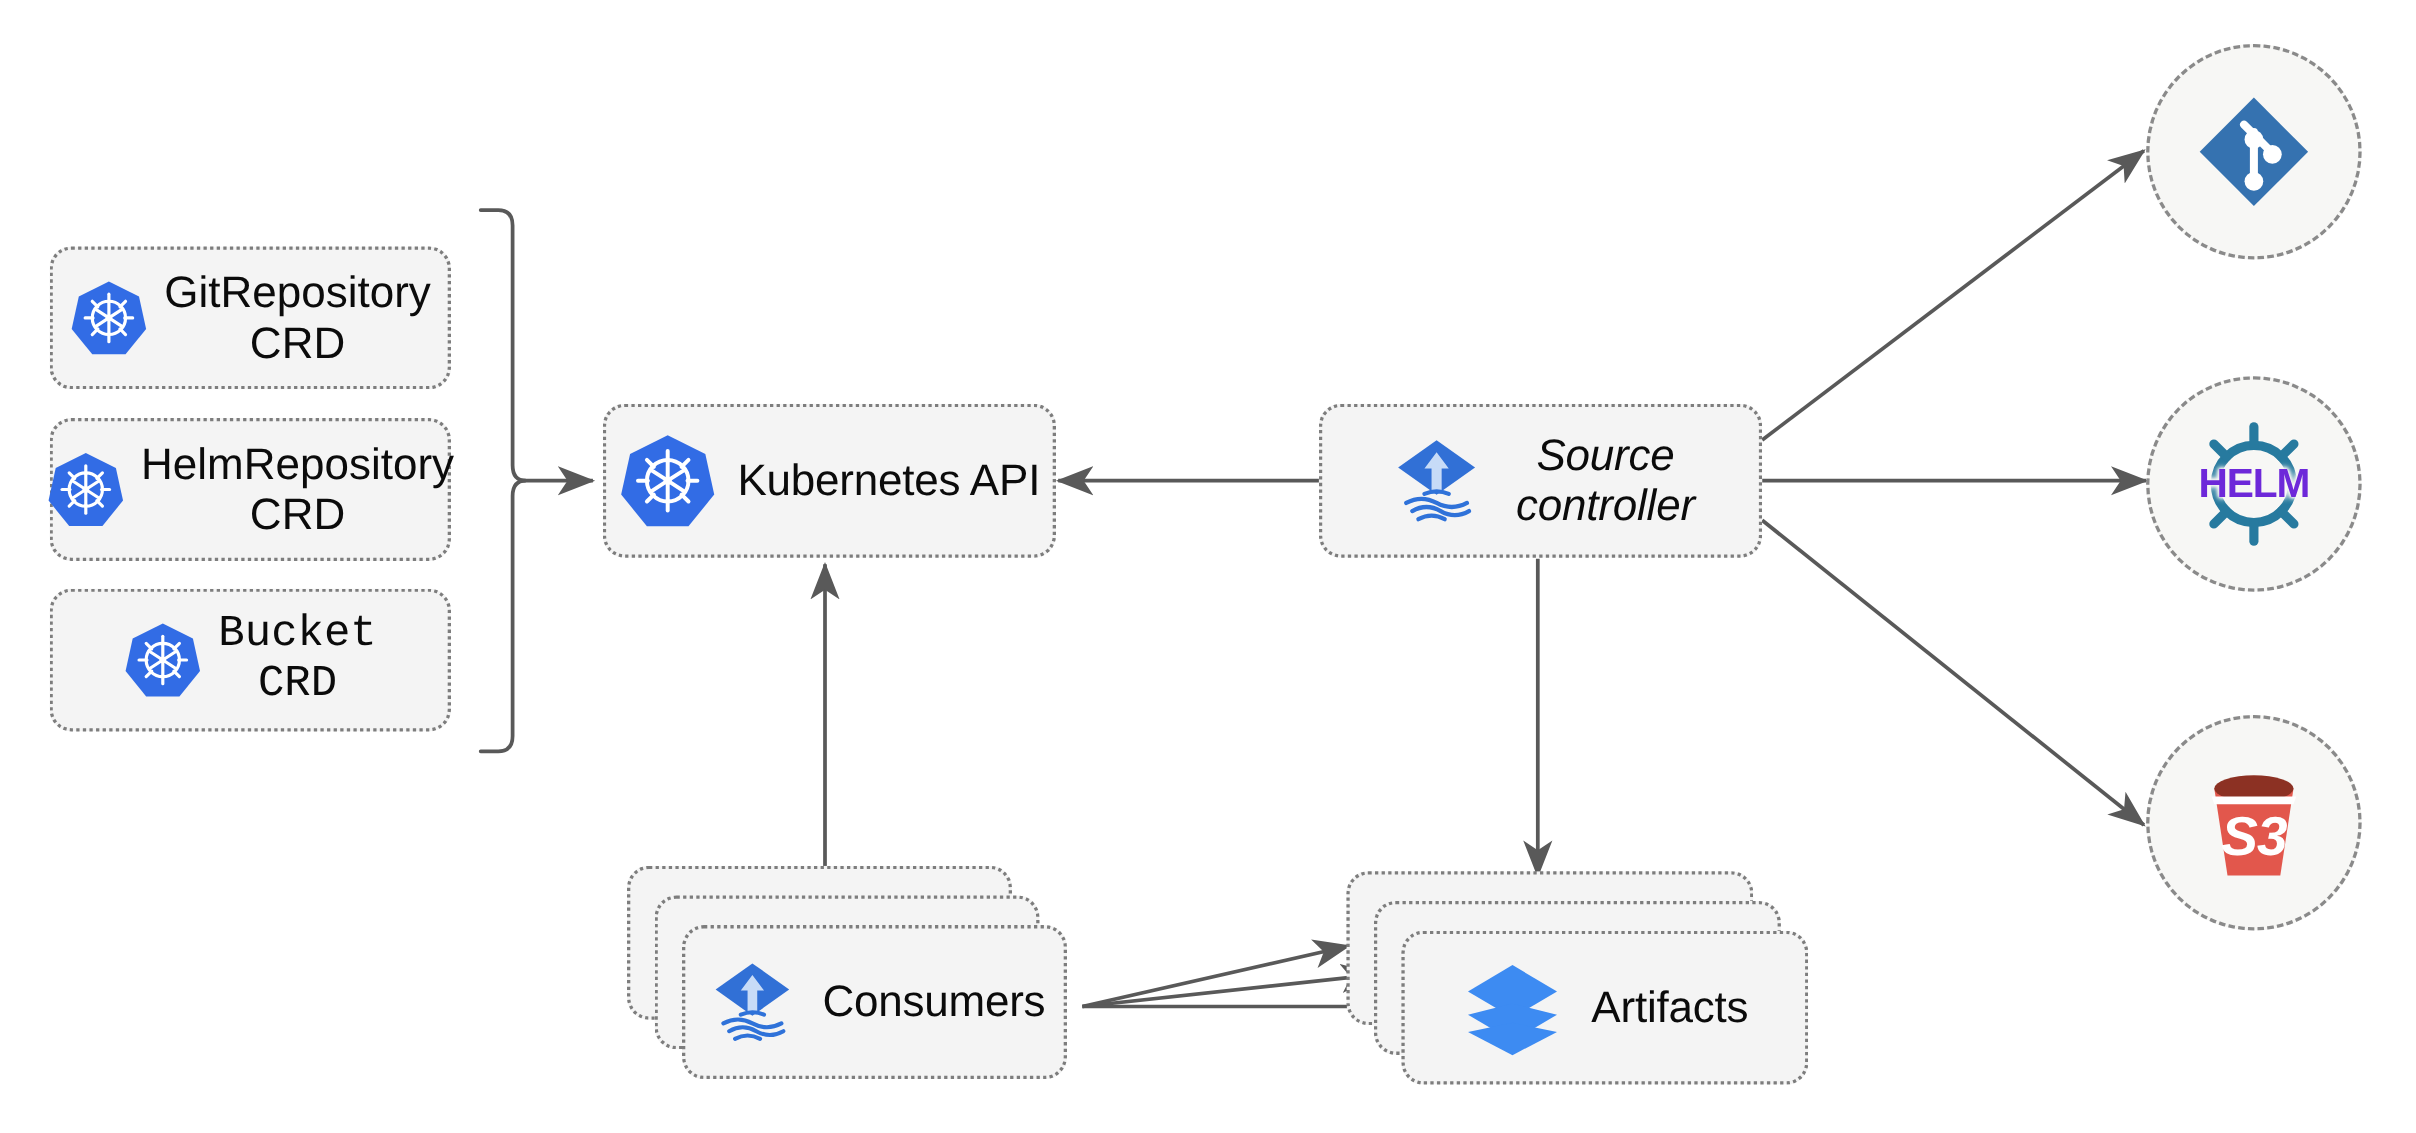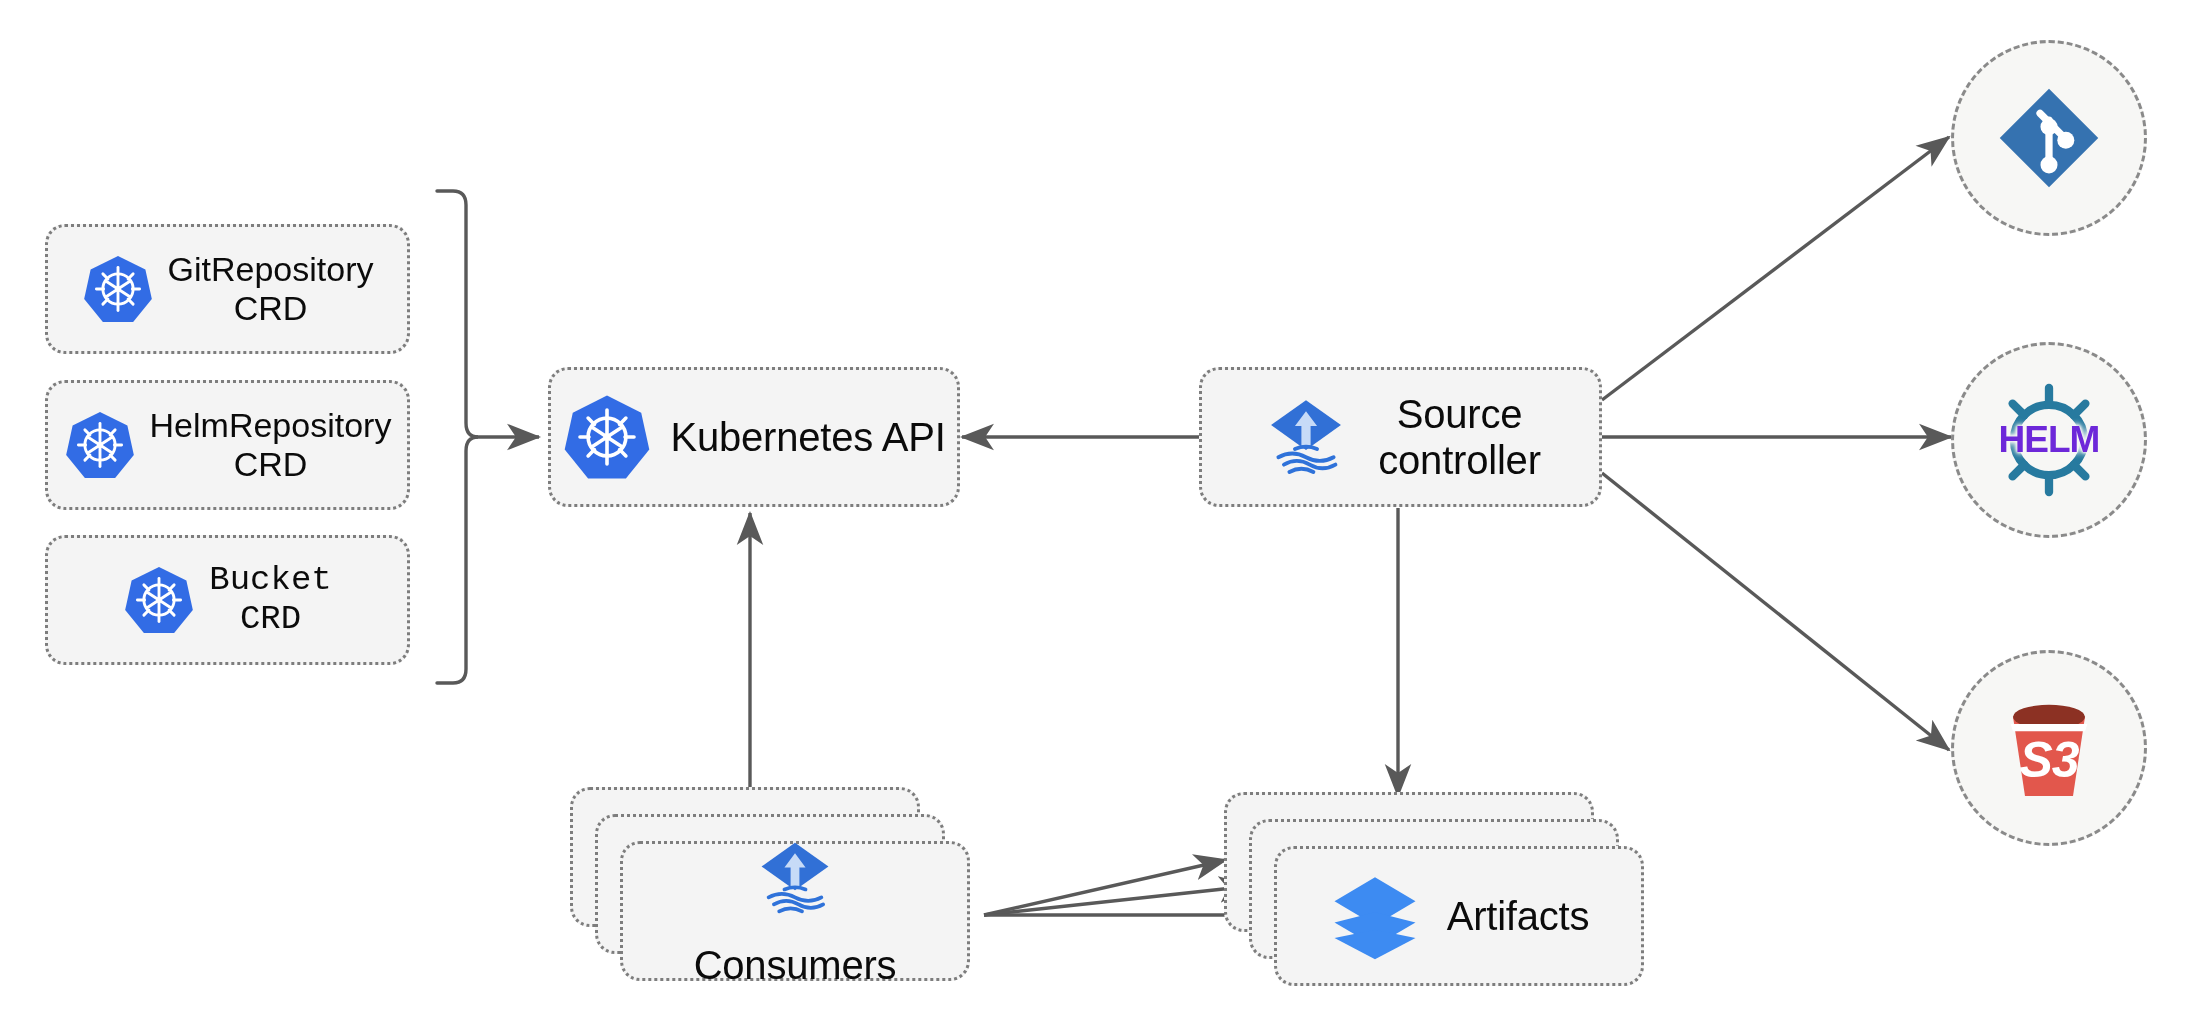--- a/index.html
+++ b/index.html
@@ -78,21 +78,21 @@
     position: absolute;
     box-sizing: border-box;
     background: #f4f4f4;
     border: 3px dotted #7d7d7d;
     border-radius: 20px;
     display: flex;
     align-items: center;
     justify-content: center;
   }
   .crd-label {
-    font-size: 34px;
+    font-size: 40px;
     color: #0b0b0b;
     text-align: center;
     line-height: 1.15;
     white-space: pre-line;
   }
 </style>
 </head>
 <body>
 
 <div id="canvas">
@@ -237,21 +237,21 @@
             <line x1="50" y1="50" x2="50" y2="70"></line>
             <line x1="50" y1="50" x2="33" y2="61"></line>
             <line x1="50" y1="50" x2="33" y2="39"></line>
           </g>
         </svg>
       </span>
       <span class="node-label">Kubernetes API</span>
     </div>
   </div>
 
-  <div class="node" style="left:1199px; top:367px; width:403px; height:140px;">
+  <div class="node" style="left:1199px; top:367px; width:403px; height:140px;font-style:italic;">
     <div class="node-inner" style="gap:26px;">
       <span class="icon-box">
         <svg width="92" height="92" viewBox="0 0 100 100">
           <polygon points="50,10 88,37 50,64 12,37" fill="#3170d6"></polygon>
           <path d="M50,22 L62,38 L55,38 L55,62 L45,62 L45,38 L38,38 Z" fill="#c7dbf7"></path>
           <g stroke="#2f72d9" stroke-width="4.2" fill="none" stroke-linecap="round">
             <path d="M20,72 Q35,64 50,72 Q65,80 80,72"></path>
             <path d="M26,80 Q40,72 54,80 Q68,88 82,80"></path>
             <path d="M32,88 Q45,81 58,88"></path>
             <path d="M38,63 Q50,58 62,63"></path>
@@ -260,21 +260,21 @@
       </span>
       <span class="node-label">Source
 controller</span>
     </div>
   </div>
 
   <div style="position:absolute; left:570px; top:787px; width:400px; height:200px;">
     <div class="stack-card" style="left:0px; top:0px; width:350px; height:140px;"></div>
     <div class="stack-card" style="left:25px; top:27px; width:350px; height:140px;"></div>
     <div class="stack-front" style="left:50px; top:54px; width:350px; height:140px;">
-      <div class="node-inner" style="gap:20px;flex-direction:column;">
+      <div class="node-inner" style="gap:20px;">
         <span class="icon-box">
           <svg width="88" height="88" viewBox="0 0 100 100">
             <polygon points="50,10 88,37 50,64 12,37" fill="#3170d6"></polygon>
             <path d="M50,22 L62,38 L55,38 L55,62 L45,62 L45,38 L38,38 Z" fill="#c7dbf7"></path>
             <g stroke="#2f72d9" stroke-width="4.2" fill="none" stroke-linecap="round">
               <path d="M20,72 Q35,64 50,72 Q65,80 80,72"></path>
               <path d="M26,80 Q40,72 54,80 Q68,88 82,80"></path>
               <path d="M32,88 Q45,81 58,88"></path>
               <path d="M38,63 Q50,58 62,63"></path>
             </g>

